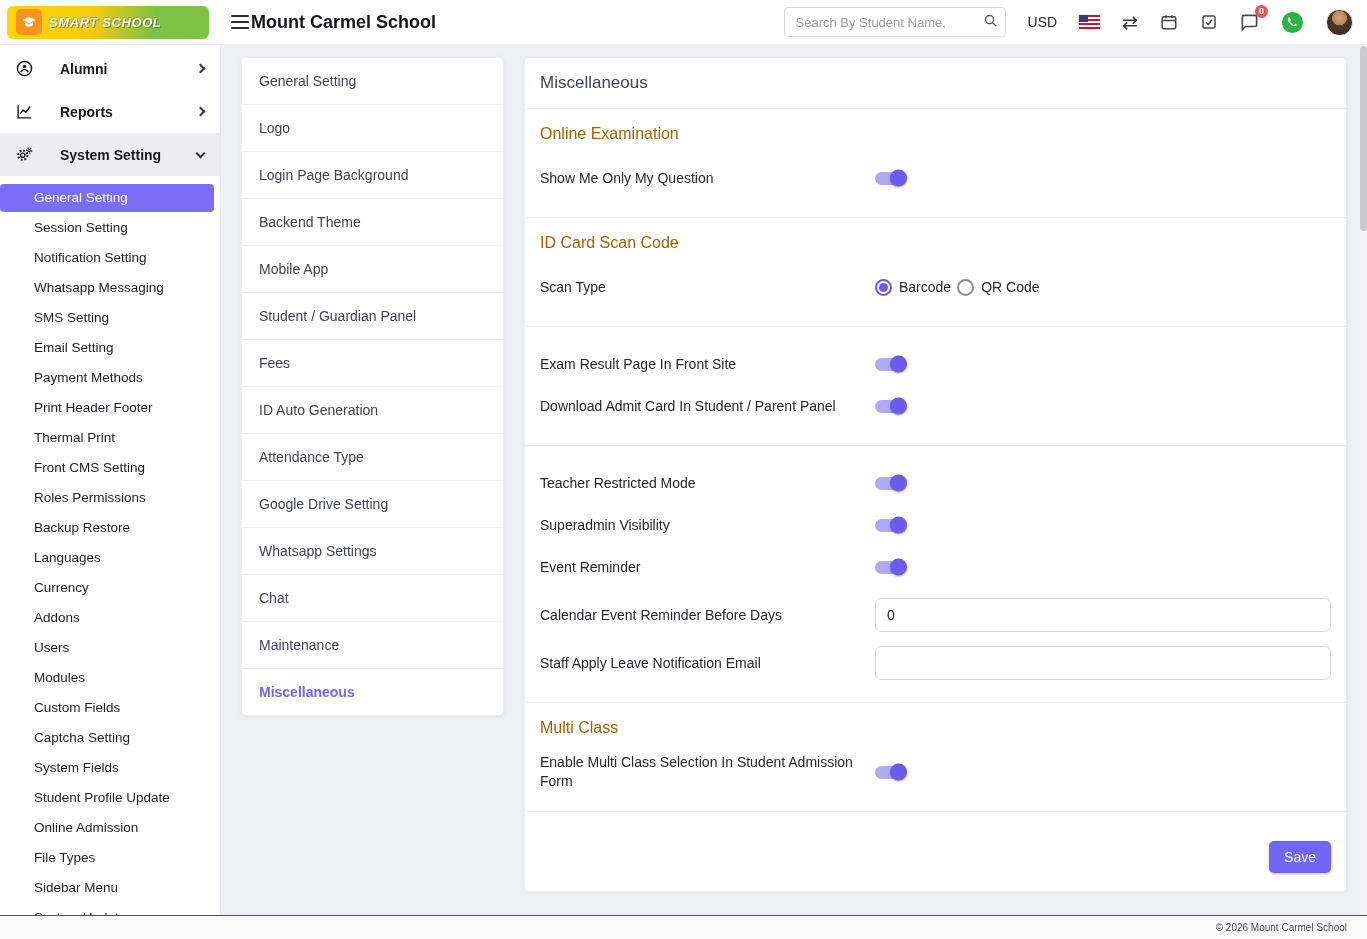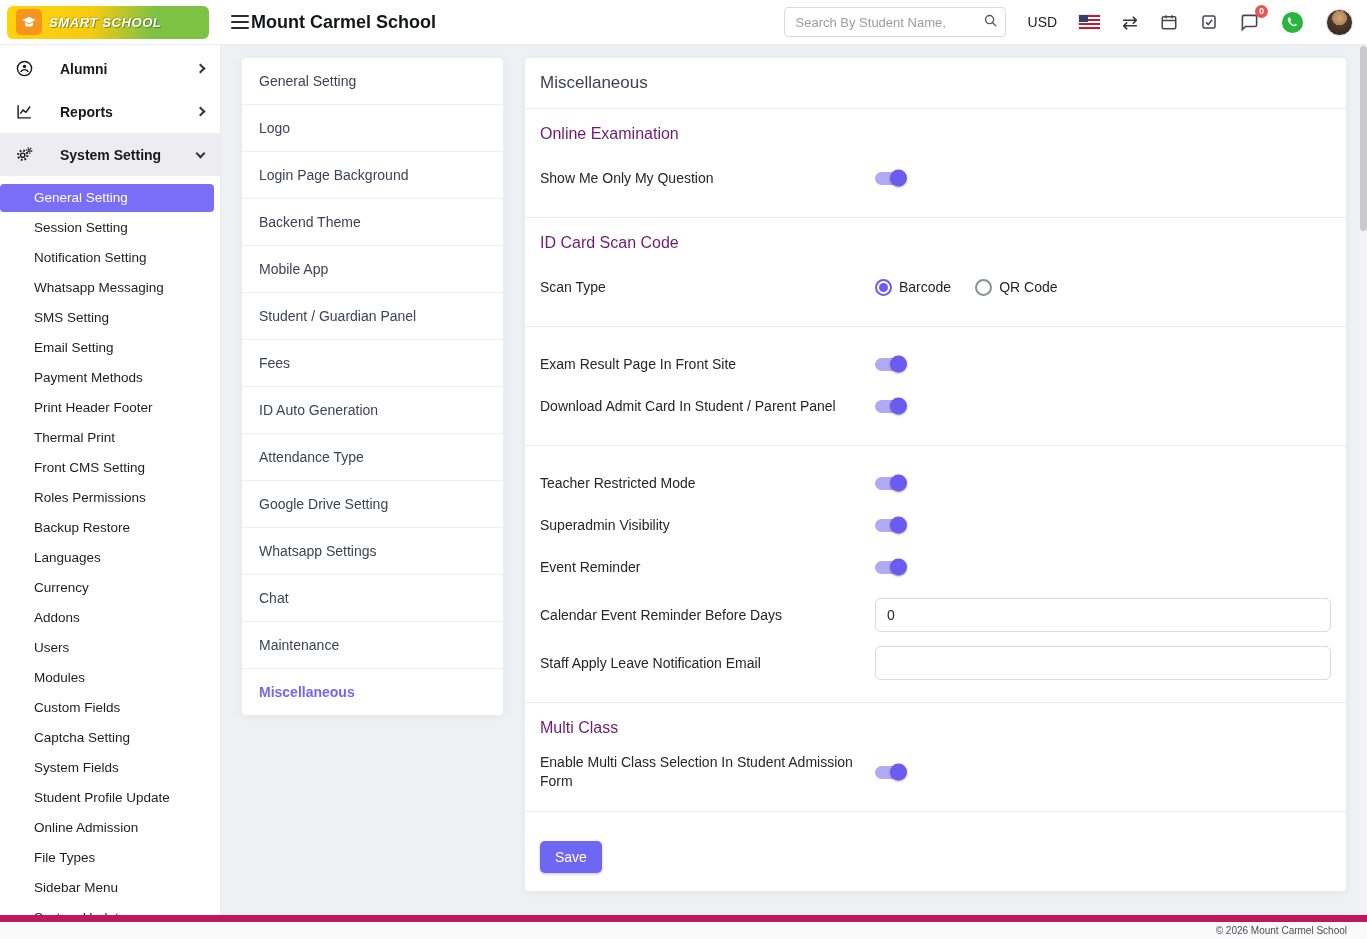--- a/index.html
+++ b/index.html
@@ -56,47 +56,47 @@
   .settings-nav{width:263px;flex:0 0 263px;background:#fff;border-radius:5px;align-self:flex-start;
     box-shadow:0 1px 6px rgba(0,0,0,.05);border:1px solid #ededf1;overflow:hidden}
   .nav-item{padding:15px 17px;font-size:14px;color:#3f4254;border-bottom:1px solid #efeff3;cursor:pointer}
   .nav-item:last-of-type{border-bottom:none}
   .nav-item.active{color:#7367f0;font-weight:bold}
   
   .main-card{flex:1 1 auto;background:#fff;border-radius:5px;border:1px solid #ededf1;
     box-shadow:0 1px 6px rgba(0,0,0,.05);display:flex;flex-direction:column;overflow:hidden}
   .card-header{padding:15px;font-size:17px;color:#3f4254;border-bottom:1px solid #ebebf0}
   .section{padding:16px 15px 18px;border-bottom:1px solid #ebebf0}
-  .section-heading{font-size:16px;font-weight:normal;color:#701a75;margin-bottom:14px}
+  .section-heading{font-size:16px;font-weight:normal;color:#a16207;margin-bottom:14px}
   .row{display:grid;grid-template-columns:1fr 456px;align-items:center;min-height:42px}
   .row-label{font-size:14px;color:#25262b;line-height:19px;padding-right:18px}
   .control{display:flex;align-items:center}
   .input-row{margin-top:6px}
   
   .toggle{position:relative;display:inline-block;width:30px;height:13px;border-radius:7px;background:#c3c3ca;cursor:pointer;vertical-align:middle}
   .toggle .knob{position:absolute;top:50%;transform:translateY(-50%);left:-2px;width:17px;height:17px;border-radius:50%;
     background:#8a8a95;box-shadow:0 1px 2px rgba(0,0,0,.35)}
   .toggle.on{background:#b1a9f3}
   .toggle.on .knob{left:auto;right:-2px;background:#6a5cf0}
   
-  .radios{gap:24px}
+  .radios{gap:6px}
   .radio{display:inline-flex;align-items:center;gap:7px;cursor:pointer}
   .radio .dot{width:17px;height:17px;border-radius:50%;border:2px solid #8a8f98;position:relative;flex:0 0 17px}
   .radio.checked .dot{border-color:#6a5cf0}
   .radio.checked .dot::after{content:"";position:absolute;inset:2px;border-radius:50%;background:#6a5cf0}
   .radio-label{font-size:14px;color:#25262b}
   
   .text-input{width:100%;height:34px;border:1px solid #d9d9de;border-radius:6px;padding:0 11px;
     font-size:14px;color:#25262b;font-family:inherit;outline:none;background:#fff}
   
-  .card-footer{margin-top:auto;padding:16px 15px 18px;display:flex;justify-content:flex-start}
+  .card-footer{margin-top:auto;padding:16px 15px 18px;display:flex;justify-content:flex-end}
   .save-btn{background:#6f66f2;color:#fff;border:none;border-radius:5px;padding:8px 15px;font-size:14px;
     font-family:inherit;cursor:pointer;box-shadow:0 1px 3px rgba(111,102,242,.4)}
   
-  .page-footer{flex:0 0 24px;background:#fafafb;border-top:7px solid #be185d;display:flex;align-items:center;
+  .page-footer{flex:0 0 24px;background:#fafafb;border-top:1px solid #be185d;display:flex;align-items:center;
     justify-content:flex-end;padding:0 20px;font-size:10px;color:#4b4b55}
   
   .scroll-track{position:fixed;top:46px;right:0;bottom:25px;width:7px;background:#f3f3f5}
   .scroll-thumb{width:100%;height:185px;background:#c9c9ce;border-radius:4px;cursor:pointer}
 </style>
 </head>
 <body>
 
 <header class="topbar">
   <div class="brand">

